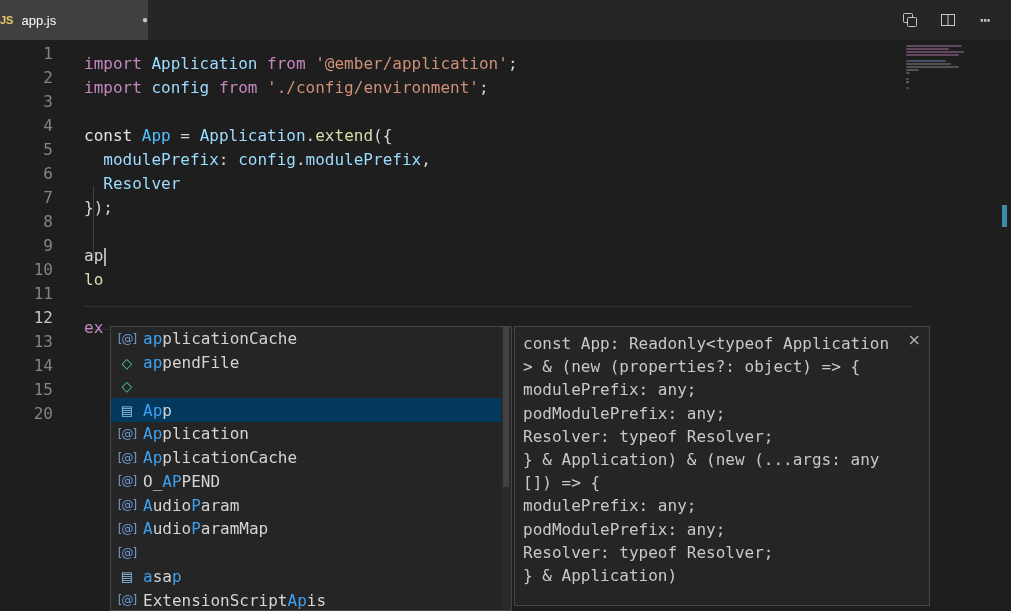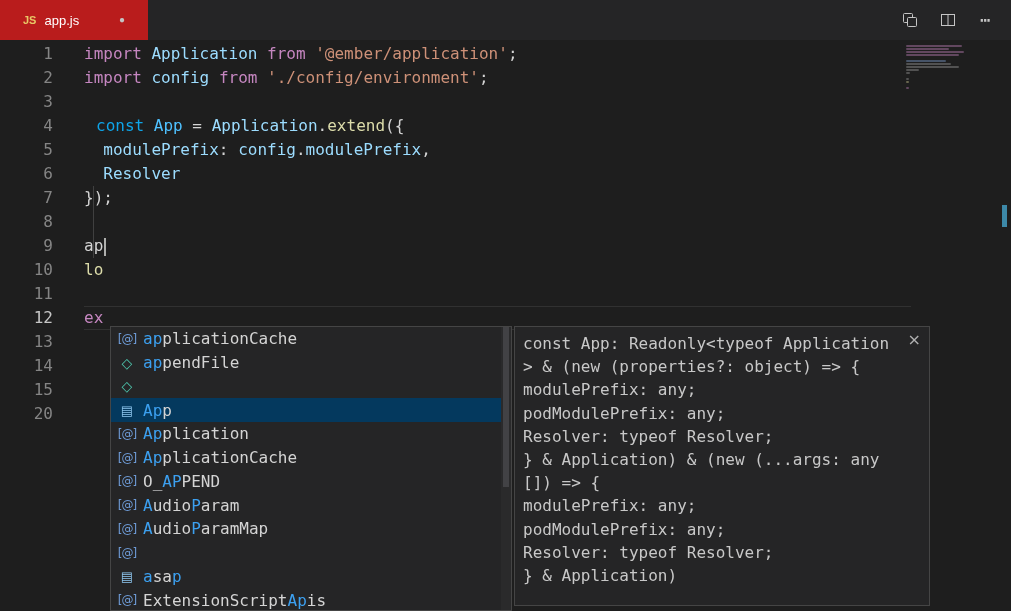--- a/index.html
+++ b/index.html
@@ -1,41 +1,41 @@
 <!DOCTYPE html>
 <html><head>
 <meta charset="utf-8">
 <style>
   * { margin:0; padding:0; box-sizing:border-box; }
   html,body { width:1011px; height:611px; overflow:hidden; }
   body { background:#1e1e1e; font-family:"DejaVu Sans Mono", monospace; position:relative; }
 
   
   .tab-bar { height:40px; background:#252526; display:flex; align-items:stretch; position:relative; }
-  .tab { width:148px; background:#b91c1c; display:flex; align-items:center; padding:0 23px; font-family:"Liberation Sans", sans-serif; }
+  .tab { width:148px; background:#404040; display:flex; align-items:center; padding:0 0; font-family:"Liberation Sans", sans-serif; }
   .js-icon { color:#e8c766; font-weight:bold; font-size:11px; margin-right:8px; }
   .tab-label { color:#ffffff; font-size:13px; }
   .mod-dot { margin-left:auto; color:#c4c4c4; font-size:10px; line-height:10px; }
   .tab-actions { margin-left:auto; display:flex; align-items:center; gap:20px; padding-right:16px; color:#c5c5c5; }
   .act-icon { width:18px; height:18px; display:flex; align-items:center; justify-content:center; cursor:pointer; }
   .act-icon svg { display:block; }
   .more-glyph { font-size:18px; color:#c5c5c5; letter-spacing:1px; line-height:10px; }
 
   
   .editor { position:relative; height:571px; }
   .gutter { position:absolute; left:0; top:2px; width:53px; text-align:right; font-size:16px; color:#858585; z-index:1; }
   .line-num { height:24px; line-height:24px; }
   .line-num.active { color:#c6c6c6; }
-  .code { position:absolute; left:84px; top:2px; z-index:1; }
+  .code { position:absolute; left:84px; top:12px; z-index:1; }
   .code-line { height:24px; line-height:24px; font-size:16px; color:#d4d4d4; white-space:pre; }
   .current-line-box { position:absolute; left:84px; width:827px; height:24px; border-top:1px solid #313131; border-bottom:1px solid #313131; z-index:0; }
   .indent-guide { position:absolute; border-left:1px solid #404040; width:1px; z-index:0; }
 
   .tk-kw  { color:#c586c0; }
-  .tk-kw2 { color:#0ea5e9;margin-left:12px; }
+  .tk-kw2 { color:#e5e5e5; }
   .tk-id  { color:#9cdcfe; }
   .tk-id2 { color:#4fc1ff; }
   .tk-fn  { color:#dcdcaa; }
   .tk-str { color:#ce9178; }
   .tk-strsq { color:#ce9178; text-decoration:underline wavy #8a8a8a; text-decoration-thickness:1px; text-underline-offset:4px; }
   .cursor { display:inline-block; width:2px; height:18px; background:#aeafad; vertical-align:middle; margin-left:1px; }
 
   
   .minimap { position:absolute; right:43px; top:5px; width:62px; z-index:2; }
   .mm-line { height:2px; margin-bottom:1px; opacity:0.55; border-radius:1px; }

